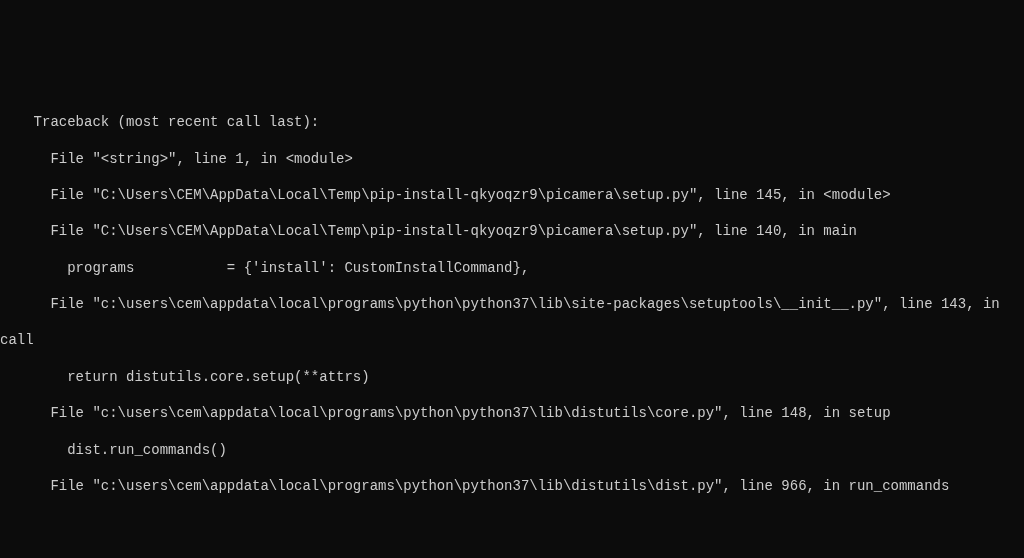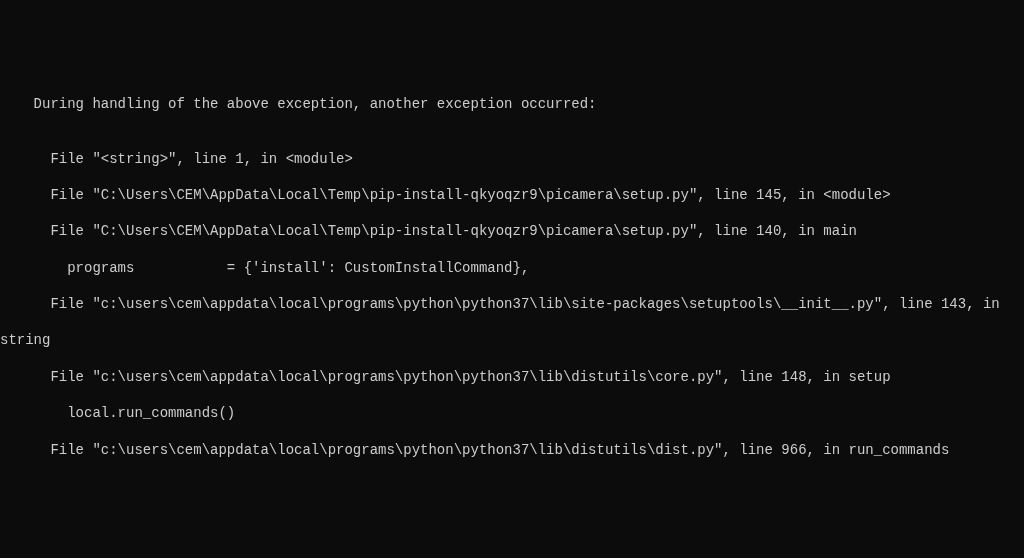--- a/index.html
+++ b/index.html
@@ -22,30 +22,31 @@
     .line {
       white-space: pre;
     }
   </style>
 </head>
 <body>
 
 
 
 <div>
-<div class="line">    During handling of the above exception, another exception occurred:</div>
 <div class="line"></div>
+<div class="line">    Traceback (most recent call last):</div>
 <div class="line">      File "&lt;string&gt;", line 1, in &lt;module&gt;</div>
 <div class="line">      File "C:\Users\CEM\AppData\Local\Temp\pip-install-qkyoqzr9\picamera\setup.py", line 145, in &lt;module&gt;</div>
 <div class="line">      File "C:\Users\CEM\AppData\Local\Temp\pip-install-qkyoqzr9\picamera\setup.py", line 140, in main</div>
 <div class="line">        programs           = {'install': CustomInstallCommand},</div>
 <div class="line">      File "c:\users\cem\appdata\local\programs\python\python37\lib\site-packages\setuptools\__init__.py", line 143, in </div>
-<div class="line">string</div>
+<div class="line">call</div>
+<div class="line">        return distutils.core.setup(**attrs)</div>
 <div class="line">      File "c:\users\cem\appdata\local\programs\python\python37\lib\distutils\core.py", line 148, in setup</div>
-<div class="line">        local.run_commands()</div>
+<div class="line">        dist.run_commands()</div>
 <div class="line">      File "c:\users\cem\appdata\local\programs\python\python37\lib\distutils\dist.py", line 966, in run_commands</div>
 
 
 
 
 
 
 <div class="line"></div>
 
 

